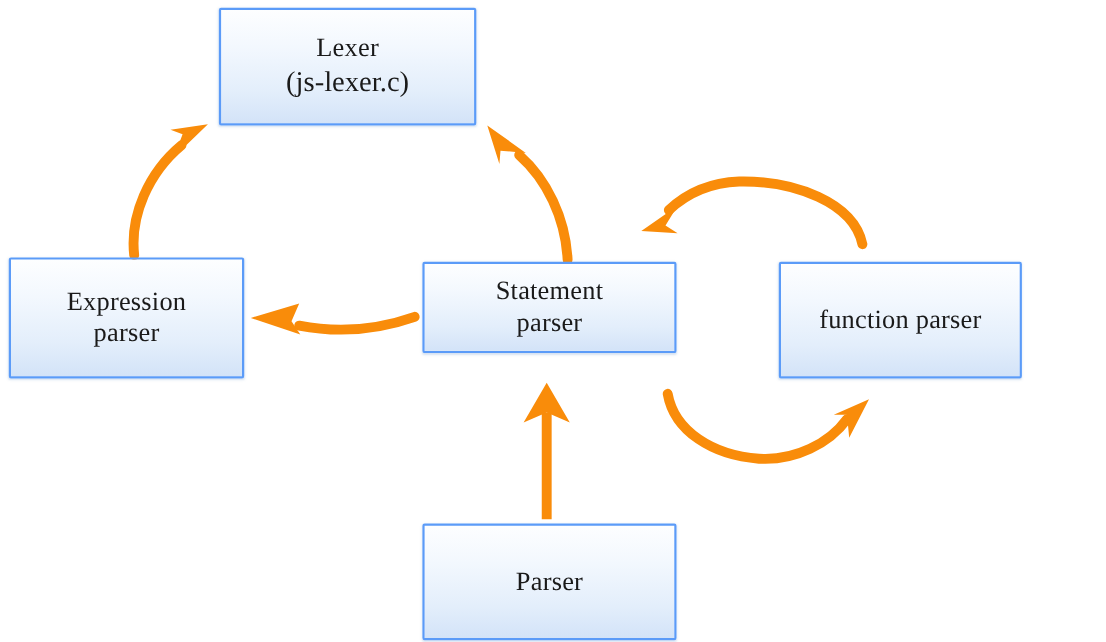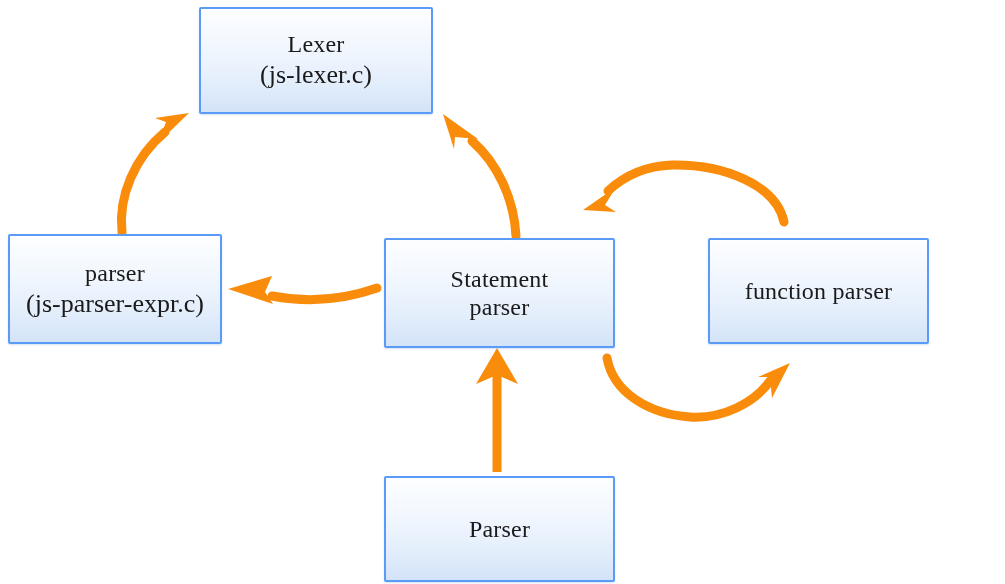--- a/index.html
+++ b/index.html
@@ -54,21 +54,21 @@
     margin-top: 2px;
   }
   .node-title-stack {
     font-size: 24px;
     letter-spacing: 0.2px;
   }
 
   
   #node-lexer        { left: 199px; top: 7px;   width: 234px; height: 107px; }
   #node-expression   { left: 8px;   top: 234px; width: 214px; height: 110px; }
-  #node-statement    { left: 384px; top: 238px; width: 231px; height: 110px; }
+  #node-statement    { left: 384px; top: 238px; width: 231px; height: 83px; }
   #node-function     { left: 708px; top: 238px; width: 221px; height: 106px; }
   #node-parser       { left: 384px; top: 476px; width: 231px; height: 106px; }
 </style>
 </head>
 <body>
 
 <div id="diagram-canvas">
 
   <svg id="arrow-layer" viewBox="0 0 1005 584" width="1005" height="584" xmlns="http://www.w3.org/2000/svg">
 
@@ -102,22 +102,22 @@
       <path d="M 497,348 L 518,384 L 497,375 L 476,384 Z" fill="#f98c0a"></path>
     </g>
   </svg>
 
   <div class="node" id="node-lexer">
     <div class="node-title">Lexer</div>
     <div class="node-sub">(js-lexer.c)</div>
   </div>
 
   <div class="node" id="node-expression">
+    <div class="node-title-stack">Expression</div>
     <div class="node-title-stack">parser</div>
-    <div class="node-sub">(js-parser-expr.c)</div>
   </div>
 
   <div class="node" id="node-statement">
     <div class="node-title-stack">Statement</div>
     <div class="node-title-stack">parser</div>
   </div>
 
   <div class="node" id="node-function">
     <div class="node-title">function parser</div>
   </div>

